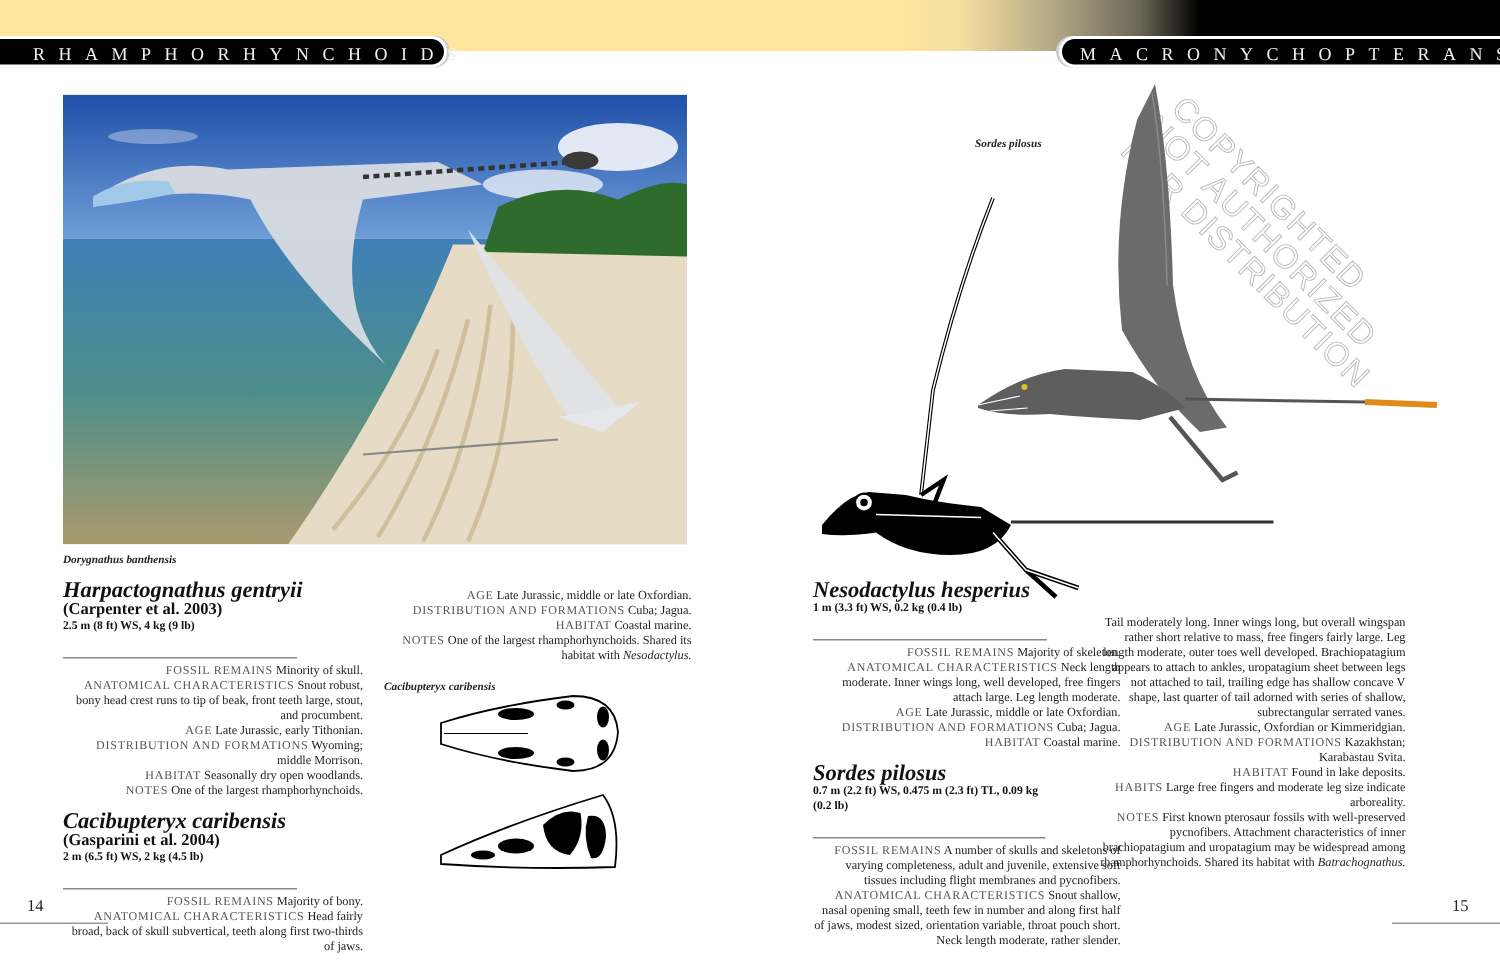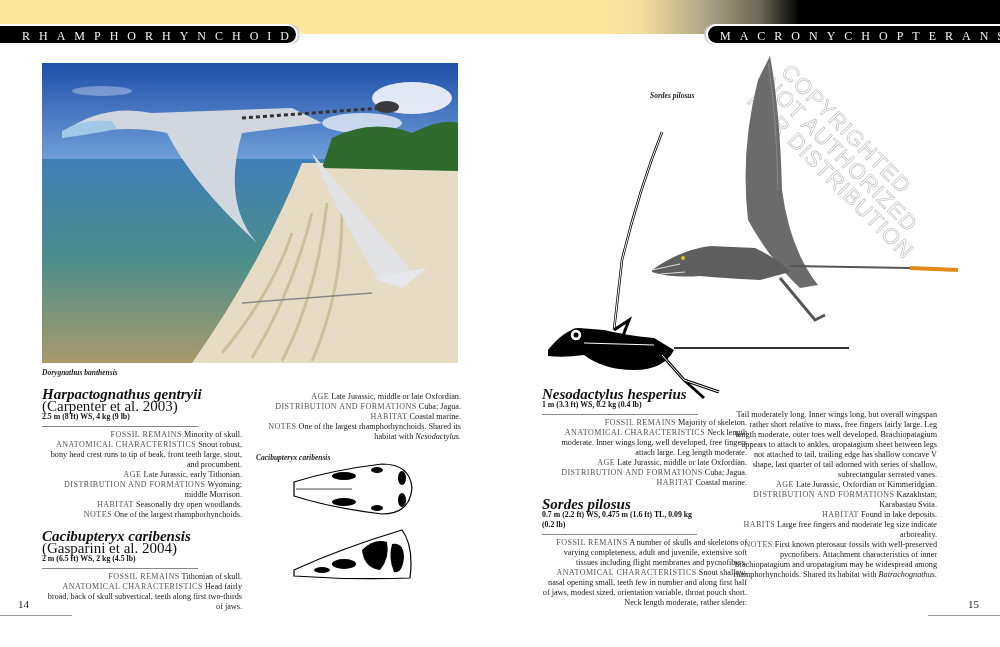--- a/index.html
+++ b/index.html
@@ -9,22 +9,22 @@
   .hdr{position:absolute;top:24px;height:21px;background:#000;color:#f2f2f2;font-size:12px;letter-spacing:9px;
     line-height:21px;font-family:"Liberation Serif",serif;box-sizing:border-box;border:2px solid #fff;}
   .hdr.left{left:-4px;width:302px;border-radius:0 12px 12px 0;padding-left:24px;box-shadow:2px 0 0 #cfcfcf;}
   .hdr.right{right:-4px;width:298px;border-radius:12px 0 0 12px;padding-left:12px;box-shadow:-2px 0 0 #cfcfcf;}
   .photo{position:absolute;left:42px;top:63px;width:416px;height:300px;overflow:hidden;}
   .caption{position:absolute;font-style:italic;font-weight:bold;font-size:7.5px;color:#222;}
   .col{position:absolute;font-size:8.2px;line-height:10px;color:#222;}
   .col p{margin:0;text-align:right;}
   .lbl{font-variant:small-caps;letter-spacing:0.5px;color:#555;font-size:8px;}
   .sp-title{font-style:italic;font-weight:bold;font-size:15px;line-height:12px;color:#111;}
-  .sp-auth{font-weight:normal;font-size:15px;line-height:12px;color:#111;}
-  .sp-meas{font-weight:bold;font-size:7.8px;line-height:10px;color:#111;border-bottom:1px solid #888;padding-bottom:4px;margin-bottom:3px;display:inline-block;min-width:156px;}
+  .sp-auth{font-weight:bold;font-size:11px;line-height:12px;color:#111;}
+  .sp-meas{font-weight:bold;font-size:7.8px;line-height:10px;color:#111;border-bottom:1px solid #888;padding-bottom:16px;margin-bottom:3px;display:inline-block;min-width:156px;}
   .gap{height:10px;}
   .pgnum{position:absolute;top:598px;font-weight:normal;font-size:11px;color:#222;font-family:"Liberation Serif",serif;}
   .pgline{position:absolute;top:615px;height:1px;background:#999;width:72px;}
   .watermark{position:absolute;left:790px;top:58px;width:180px;transform:rotate(45deg);transform-origin:0 0;
     font-family:"Liberation Sans",sans-serif;font-size:22px;line-height:22px;color:transparent;-webkit-text-stroke:0.6px #b8b8b8;letter-spacing:1px;text-align:center;}
   .watermark div{white-space:nowrap;}
   svg{display:block;}
 </style>
 </head>
 <body>
@@ -77,21 +77,21 @@
   <p><span class="lbl">FOSSIL REMAINS</span> <span>Minority of skull.</span></p>
   <p><span class="lbl">ANATOMICAL CHARACTERISTICS</span> <span>Snout robust, bony head crest runs to tip of beak, front teeth large, stout, and procumbent.</span></p>
   <p><span class="lbl">AGE</span> <span>Late Jurassic, early Tithonian.</span></p>
   <p><span class="lbl">DISTRIBUTION AND FORMATIONS</span> <span>Wyoming; middle Morrison.</span></p>
   <p><span class="lbl">HABITAT</span> <span>Seasonally dry open woodlands.</span></p>
   <p><span class="lbl">NOTES</span> <span>One of the largest rhamphorhynchoids.</span></p>
   <div class="gap"></div>
   <div class="sp-title">Cacibupteryx caribensis</div>
   <div class="sp-auth">(Gasparini et al. 2004)</div>
   <div class="sp-meas">2 m (6.5 ft) WS, 2 kg (4.5 lb)</div>
-  <p><span class="lbl">FOSSIL REMAINS</span> <span>Tithonian of skull.</span></p>
+  <p><span class="lbl">FOSSIL REMAINS</span> <span>Majority of bony.</span></p>
   <p><span class="lbl">ANATOMICAL CHARACTERISTICS</span> <span>Head fairly broad, back of skull subvertical, teeth along first two-thirds of jaws.</span></p>
 </div>
 
 <div class="col" style="left:256px;top:392px;width:205px;">
   <p><span class="lbl">AGE</span> <span>Late Jurassic, middle or late Oxfordian.</span></p>
   <p><span class="lbl">DISTRIBUTION AND FORMATIONS</span> <span>Cuba; Jagua.</span></p>
   <p><span class="lbl">HABITAT</span> <span>Coastal marine.</span></p>
   <p><span class="lbl">NOTES</span> <span>One of the largest rhamphorhynchoids. Shared its habitat with</span> <i>Nesodactylus.</i></p>
 </div>
 <div class="caption" style="left:256px;top:453px;">Cacibupteryx caribensis</div>
@@ -160,21 +160,21 @@
 <div class="col" style="left:542px;top:388px;width:205px;">
   <div class="sp-title">Nesodactylus hesperius</div>
   <div class="sp-meas">1 m (3.3 ft) WS, 0.2 kg (0.4 lb)</div>
   <p><span class="lbl">FOSSIL REMAINS</span> <span>Majority of skeleton.</span></p>
   <p><span class="lbl">ANATOMICAL CHARACTERISTICS</span> <span>Neck length moderate. Inner wings long, well developed, free fingers attach large. Leg length moderate.</span></p>
   <p><span class="lbl">AGE</span> <span>Late Jurassic, middle or late Oxfordian.</span></p>
   <p><span class="lbl">DISTRIBUTION AND FORMATIONS</span> <span>Cuba; Jagua.</span></p>
   <p><span class="lbl">HABITAT</span> <span>Coastal marine.</span></p>
   <div class="gap"></div>
   <div class="sp-title">Sordes pilosus</div>
-  <div class="sp-meas" style="min-width:0;width:155px;">0.7 m (2.2 ft) WS, 0.475 m (1.6 ft) TL, 0.09 kg (0.2 lb)</div>
+  <div class="sp-meas" style="min-width:0;width:155px;">0.7 m (2.2 ft) WS, 0.475 m (2.3 ft) TL, 0.09 kg (0.2 lb)</div>
   <p><span class="lbl">FOSSIL REMAINS</span> <span>A number of skulls and skeletons of varying completeness, adult and juvenile, extensive soft tissues including flight membranes and pycnofibers.</span></p>
   <p><span class="lbl">ANATOMICAL CHARACTERISTICS</span> <span>Snout shallow, nasal opening small, teeth few in number and along first half of jaws, modest sized, orientation variable, throat pouch short. Neck length moderate, rather slender.</span></p>
 </div>
 
 <div class="col" style="left:732px;top:410px;width:205px;">
   <p>Tail moderately long. Inner wings long, but overall wingspan rather short relative to mass, free fingers fairly large. Leg length moderate, outer toes well developed. Brachiopatagium appears to attach to ankles, uropatagium sheet between legs not attached to tail, trailing edge has shallow concave V shape, last quarter of tail adorned with series of shallow, subrectangular serrated vanes.</p>
   <p><span class="lbl">AGE</span> <span>Late Jurassic, Oxfordian or Kimmeridgian.</span></p>
   <p><span class="lbl">DISTRIBUTION AND FORMATIONS</span> <span>Kazakhstan; Karabastau Svita.</span></p>
   <p><span class="lbl">HABITAT</span> <span>Found in lake deposits.</span></p>
   <p><span class="lbl">HABITS</span> <span>Large free fingers and moderate leg size indicate arboreality.</span></p>

